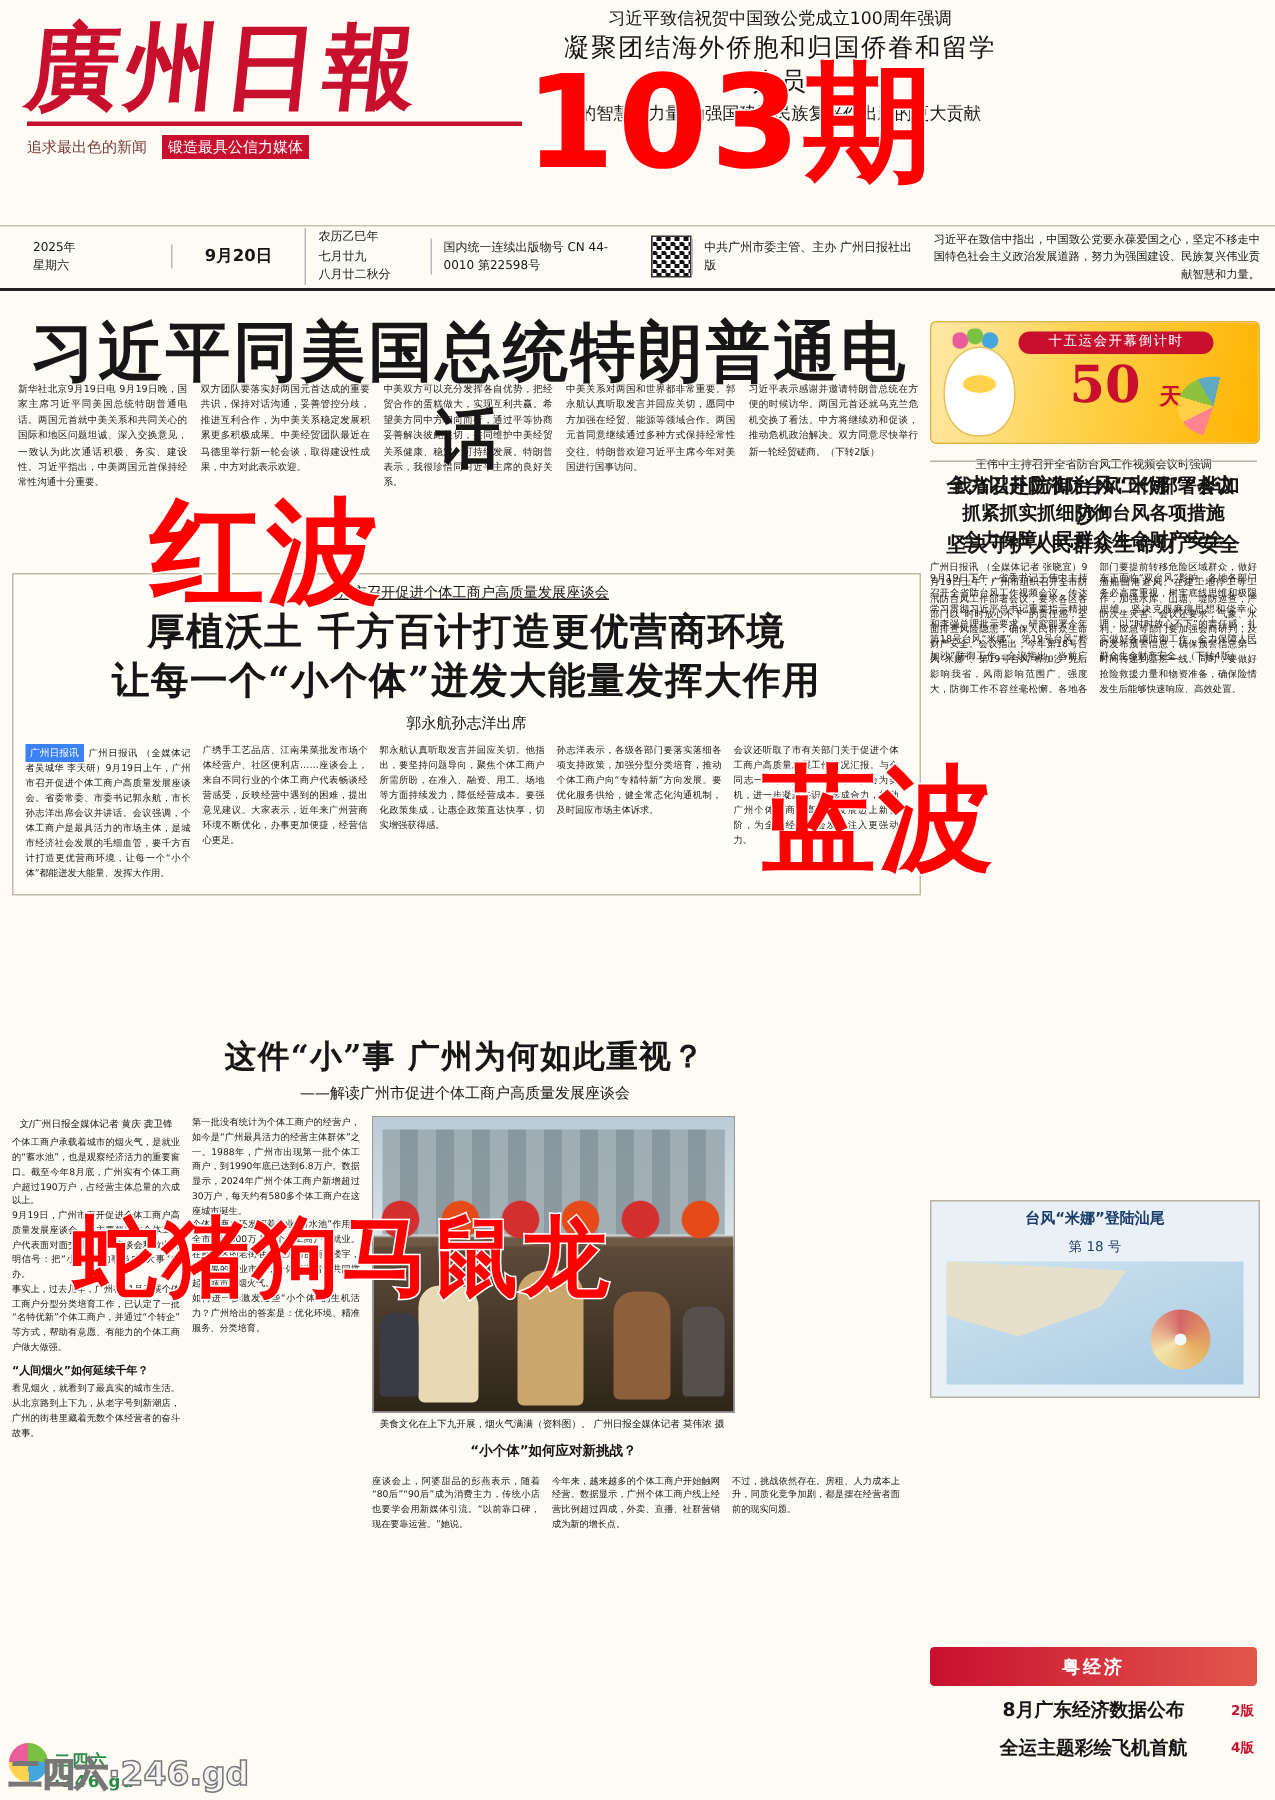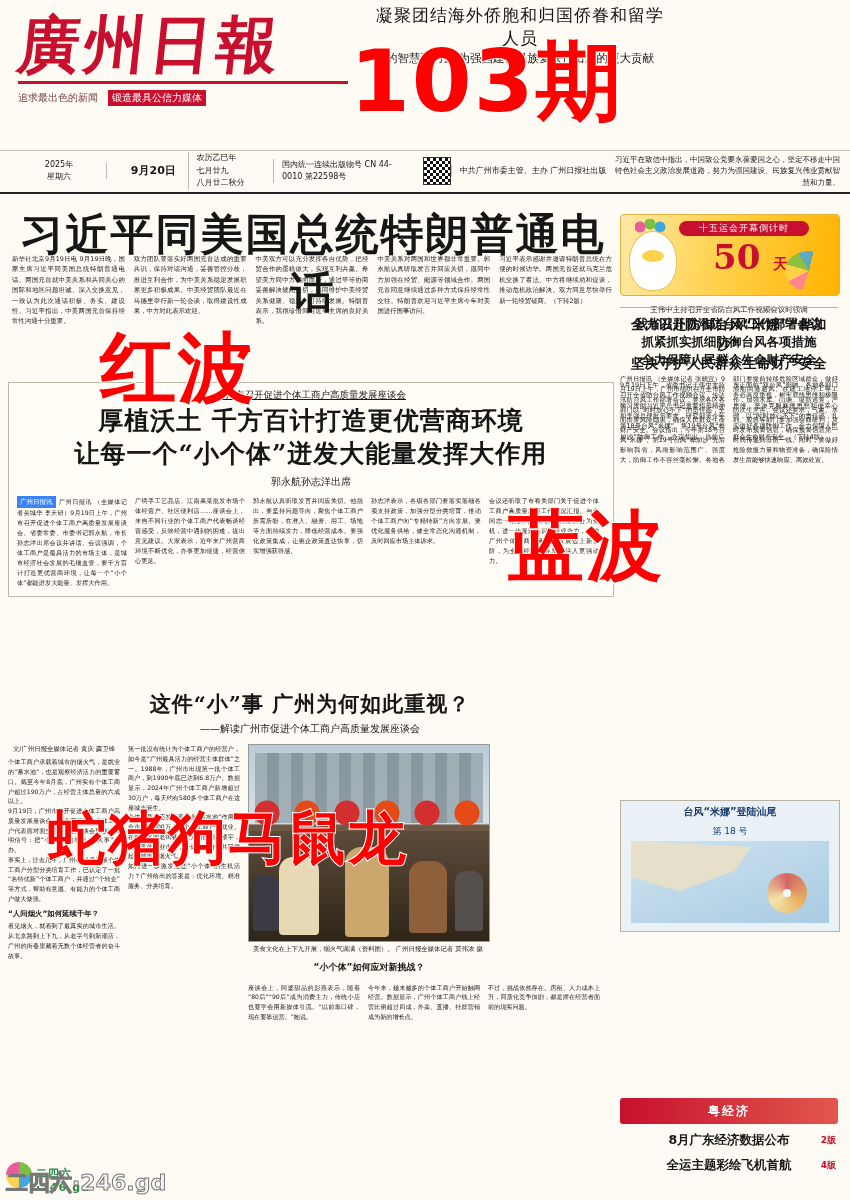--- a/index.html
+++ b/index.html
@@ -31,21 +31,21 @@
   .top-head .l1{font-size:11.5px;line-height:1.5;color:#111;}
   .top-head .l2{font-size:17px;font-weight:400;line-height:1.35;letter-spacing:1px;}
   .top-head .l3{font-size:11.5px;line-height:1.5;}
 
   .top-right-col{position:absolute;left:672px;top:4px;width:162px;font-size:7px;line-height:1.55;color:#222;text-align:justify;}
   .top-right-col .hd{font-size:11px;font-weight:700;text-align:center;line-height:1.4;margin-bottom:3px;}
   .jump{text-align:right;font-size:8px;margin-top:2px;}
 
   
   .infostrip{position:absolute;left:0;top:150px;width:850px;height:42px;border-bottom:2px solid #222;display:flex;align-items:center;font-size:8px;}
-  .is-date{width:96px;padding-left:12px;line-height:1.5;text-align:center;}
+  .is-date{width:96px;padding-left:22px;line-height:1.5;}
   .is-date b{font-size:11px;}
   .is-lunar{width:78px;border-left:1px solid #bbb;padding-left:8px;line-height:1.55;}
   .is-col{border-left:1px solid #bbb;padding:0 8px;line-height:1.5;}
   .is-qr{width:26px;height:26px;background:
      repeating-conic-gradient(#111 0 25%,#fff 0 50%) 0 0/6px 6px;
      border:1px solid #333;margin-left:6px;}
   .is-right{margin-left:auto;padding-right:10px;font-size:7.5px;line-height:1.5;text-align:right;width:230px;}
 
   
   .lead{position:absolute;left:0;top:194px;width:850px;}
@@ -167,20 +167,21 @@
     <div class="logo-zone">
       <div class="logo-title">廣州日報</div>
       <div class="logo-underline"></div>
       <div class="logo-slogan">
         <span>追求最出色的新闻</span>
         <span class="slogan-box">锻造最具公信力媒体</span>
       </div>
     </div>
 
     <div class="top-head">
+      <div class="l1">习近平致信祝贺中国致公党成立100周年强调</div>
       <div class="l2">凝聚团结海外侨胞和归国侨眷和留学人员</div>
       <div class="l3">的智慧和力量 为强国建设民族复兴作出新的更大贡献</div>
     </div>
 
   </div>
 
   <div class="infostrip">
     <div class="is-date">
       <div>2025年</div>
       <div>星期六</div>

